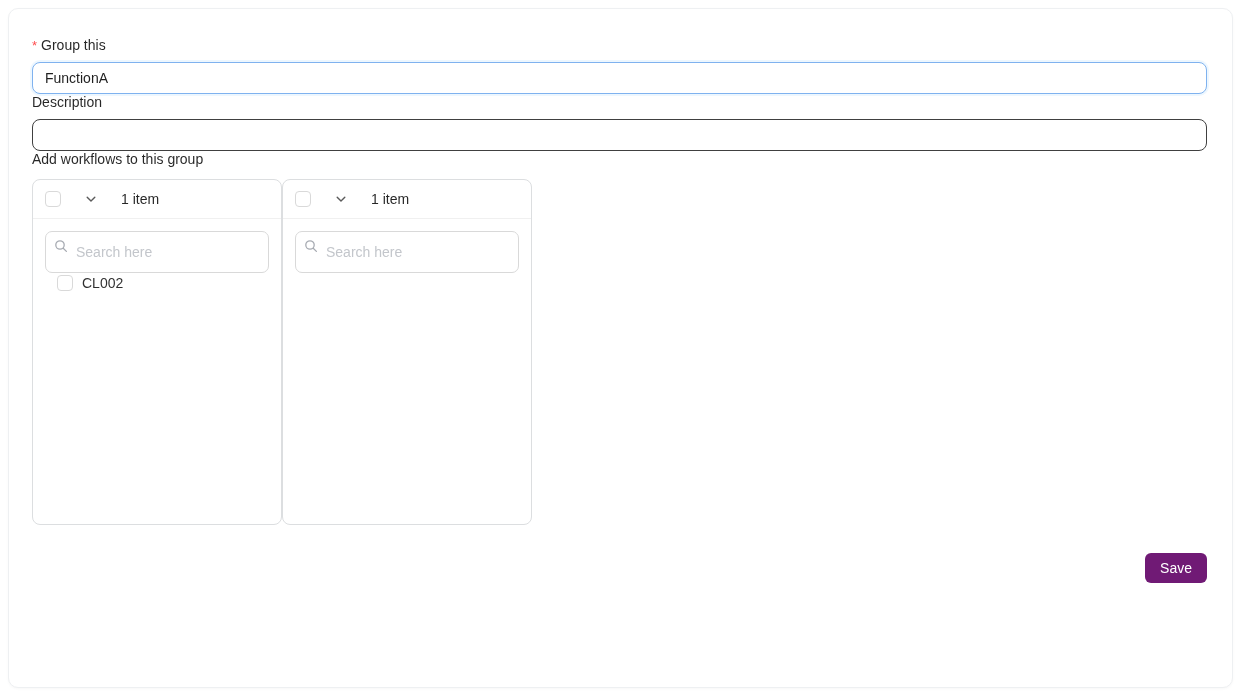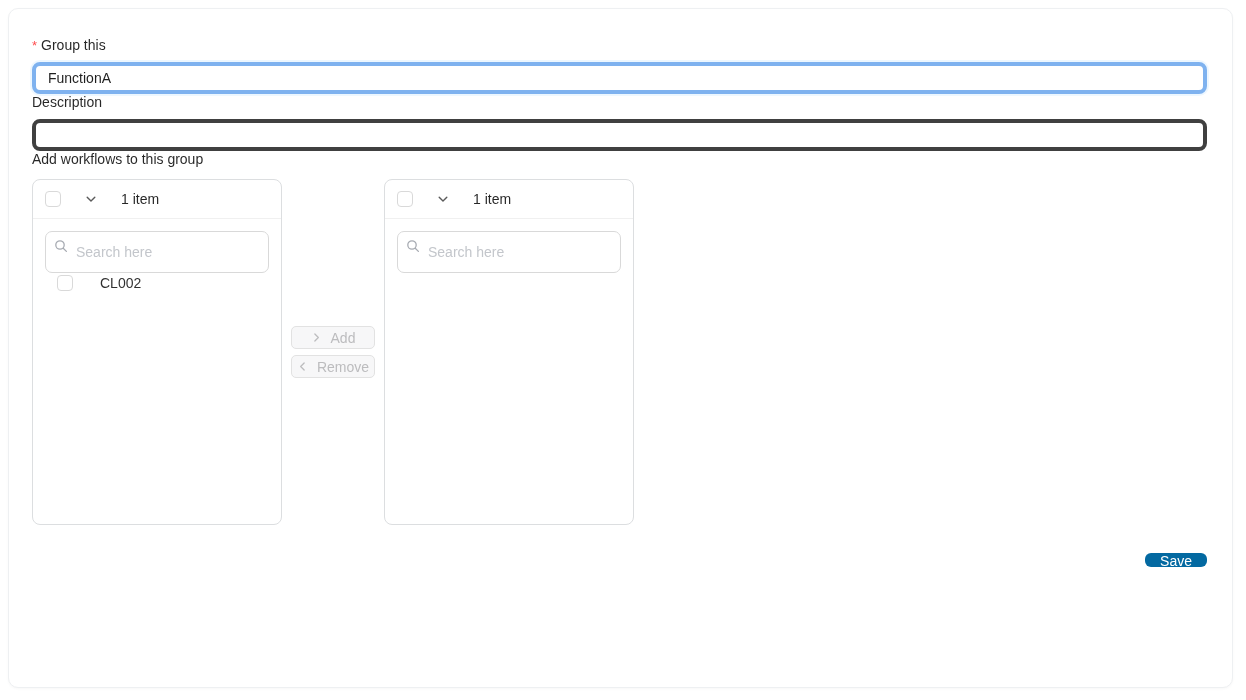--- a/index.html
+++ b/index.html
@@ -21,21 +21,21 @@
     padding: 28px 25px 0 23px;
   }
   .field-label {
     display: flex; align-items: center; gap: 4px;
     margin-bottom: 9px;
     color: rgba(0,0,0,0.85);
   }
   .required-mark { color: #ff4d4f; font-size: 13px; }
   .text-input {
     width: 100%; height: 32px;
-    border: 4px solid #404040;
+    border: 1px solid #404040;
     border-radius: 8px;
     padding: 0 12px;
     font-size: 14px;
     font-family: inherit;
     color: rgba(0,0,0,0.88);
     outline: none;
     background: #fff;
   }
   .text-input.focused {
     border-color: #7fb2ef;
@@ -84,21 +84,21 @@
     color: rgba(0,0,0,0.88);
     outline: none;
   }
   .search-box input::placeholder { color: #c3c6cb; }
   .search-icon {
     position: absolute; left: 9px; top: 8px;
     color: #a7abb2;
   }
   .item-list { padding: 5px 0 0 0; list-style: none; }
   .list-item {
-    display: flex; align-items: center; gap: 27px;
+    display: flex; align-items: center; gap: 9px;
     padding: 8px 12px;
     cursor: pointer;
   }
   .item-label { color: rgba(0,0,0,0.82); }
 
   .transfer-ops {
     width: 102px;
     display: flex; flex-direction: column;
     align-items: center; justify-content: center;
     gap: 6px;
@@ -114,25 +114,25 @@
     font-family: inherit;
     cursor: not-allowed;
   }
   .op-btn .op-arrow { display: inline-flex; color: #bcbcbe; }
 
   .footer {
     margin-top: 28px;
     display: flex; justify-content: flex-end;
   }
   .save-btn {
-    min-width: 61px; height: 14px;
+    min-width: 61px; height: 30px;
     padding: 0 15px;
     border: none;
     border-radius: 6px;
-    background: #0369a1;
+    background: #701a75;
     color: #fff;
     font-size: 14px;
     font-family: inherit;
     cursor: pointer;
   }
 </style>
 </head>
 <body>
 
 <div class="card">
@@ -179,38 +179,20 @@
         </div>
         <ul class="item-list">
           <li class="list-item">
             <span class="checkbox"></span>
             <span class="item-label">CL002</span>
           </li>
         </ul>
       </div>
     </div>
 
-    <div class="transfer-ops">
-      <button class="op-btn" disabled="">
-        <span class="op-arrow">
-          <svg width="11" height="11" viewBox="0 0 12 12">
-              <path d="M4.2 2.2 L8 6 L4.2 9.8" fill="none" stroke="currentColor" stroke-width="1.4" stroke-linecap="round" stroke-linejoin="round"></path>
-            </svg>
-        </span>
-        <span>Add</span>
-      </button>
-      <button class="op-btn" disabled="">
-        <span class="op-arrow">
-          <svg width="11" height="11" viewBox="0 0 12 12">
-              <path d="M7.8 2.2 L4 6 L7.8 9.8" fill="none" stroke="currentColor" stroke-width="1.4" stroke-linecap="round" stroke-linejoin="round"></path>
-            </svg>
-        </span>
-        <span>Remove</span>
-      </button>
-    </div>
 
     <div class="transfer-panel">
       <div class="panel-header">
         <span class="checkbox"></span>
         <span class="chev-down">
           <svg width="12" height="12" viewBox="0 0 12 12">
               <path d="M2.2 4.2 L6 8 L9.8 4.2" fill="none" stroke="currentColor" stroke-width="1.4" stroke-linecap="round" stroke-linejoin="round"></path>
             </svg>
         </span>
         <span class="count-label">1 item</span>

